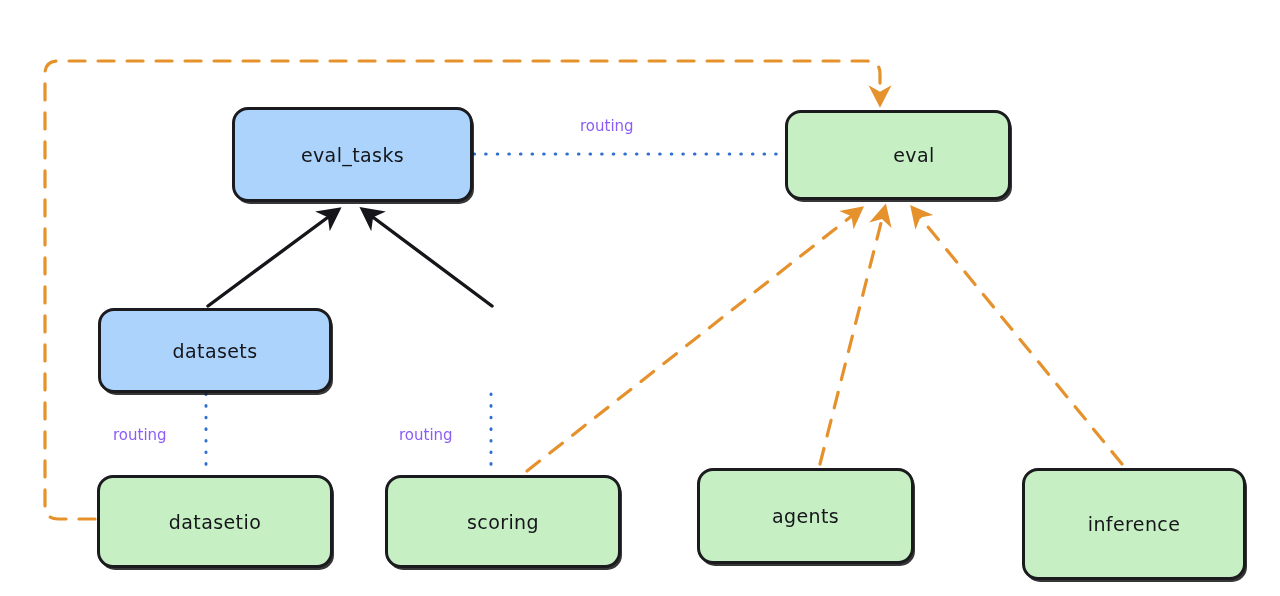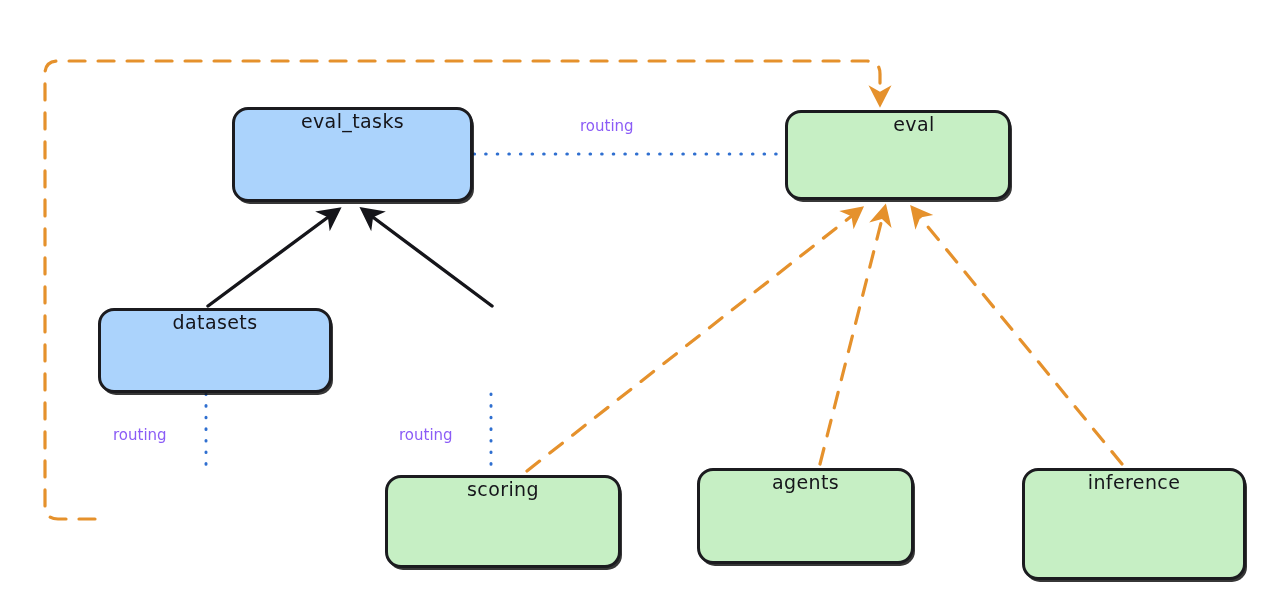--- a/index.html
+++ b/index.html
@@ -22,21 +22,21 @@
     width: 1280px;
     height: 596px;
     pointer-events: none;
   }
   .node {
     position: absolute;
     box-sizing: border-box;
     border: 3px solid #1b1b1f;
     border-radius: 16px;
     display: flex;
-    align-items: flex-start;
+    align-items: center;
     justify-content: center;
     box-shadow: 2px 3px 0 -1px rgba(20,20,20,0.85);
   }
   .node .label {
     font-family: "DejaVu Sans", sans-serif;
     font-size: 19px;
     letter-spacing: 0.4px;
     color: #15151a;
     white-space: nowrap;
   }
@@ -90,20 +90,23 @@
 
   <div class="node green" style="left:785px; top:110px; width:226px; height:90px;padding-left:32px;">
     <span class="label">eval</span>
   </div>
 
   <div class="node blue" style="left:98px; top:308px; width:234px; height:85px;">
     <span class="label">datasets</span>
   </div>
 
 
+  <div class="node green" style="left:97px; top:475px; width:236px; height:93px;">
+    <span class="label">datasetio</span>
+  </div>
 
   <div class="node green" style="left:385px; top:475px; width:236px; height:93px;">
     <span class="label">scoring</span>
   </div>
 
   <div class="node green" style="left:697px; top:468px; width:217px; height:96px;">
     <span class="label">agents</span>
   </div>
 
   <div class="node green" style="left:1022px; top:468px; width:224px; height:112px;">

